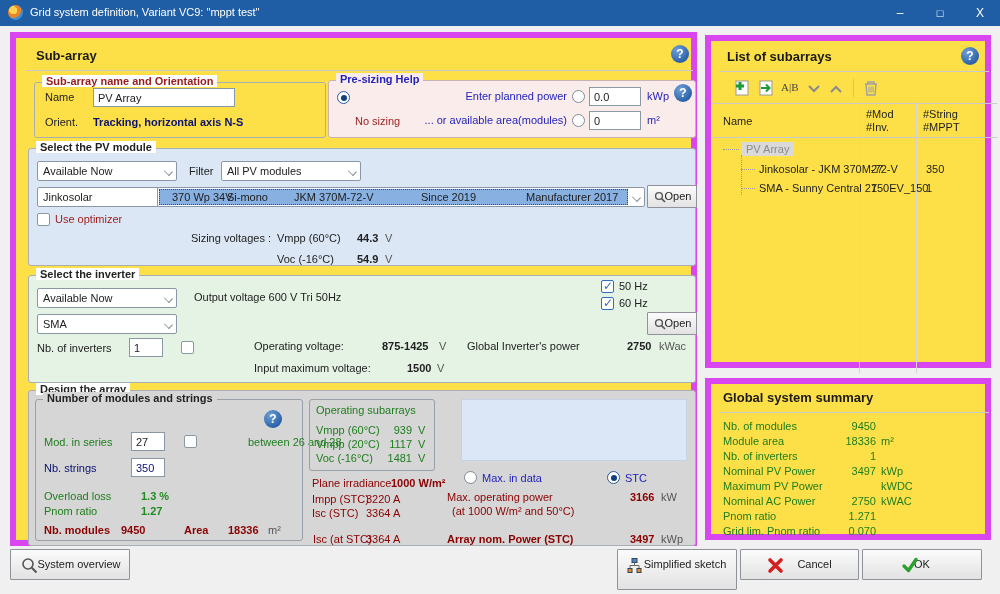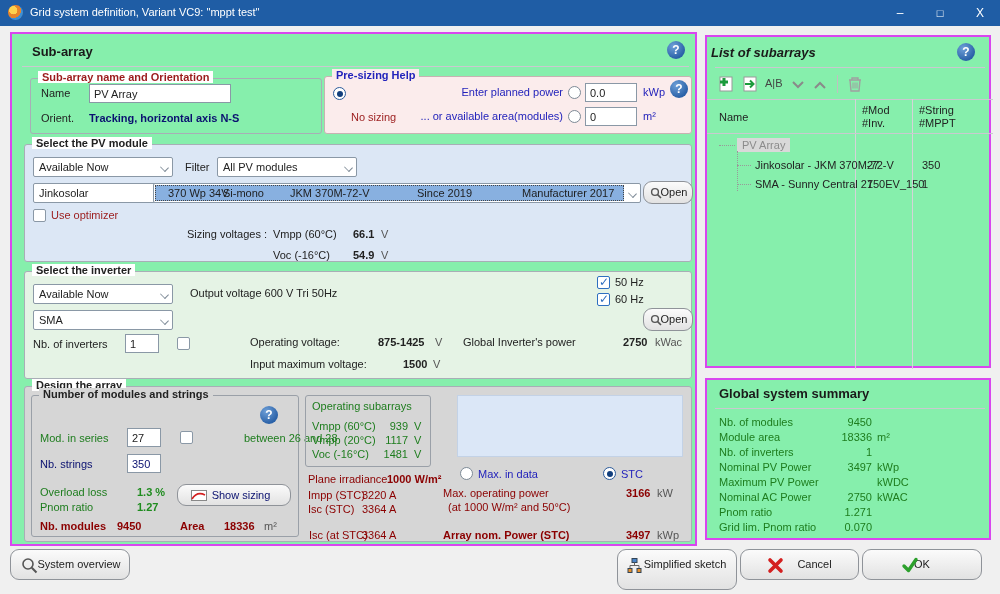--- a/index.html
+++ b/index.html
@@ -7,40 +7,40 @@
     background:#f0f0f0;}
   *{box-sizing:border-box;}
   .abs{position:absolute;}
   
   .titlebar{position:absolute;left:0;top:0;width:1000px;height:26px;background:#1f5da5;color:#fff;}
   .app-icon{position:absolute;left:8px;top:5px;width:15px;height:15px;border-radius:50%;
     background:radial-gradient(circle at 35% 35%, #ffd24d 0 30%, #e8842a 31% 55%, #3f8fd2 56% 80%, #2a6b35 81%);}
   .title-text{position:absolute;left:30px;top:6px;font-size:11px;color:#fff;}
   .win-btn{position:absolute;top:0;width:40px;height:26px;color:#fff;text-align:center;line-height:26px;font-size:12px;}
   
-  .panel{position:absolute;background:#86efac;border:2px solid #d946ef;}
+  .panel{position:absolute;background:#fde047;border:6px solid #d946ef;}
   .rule{position:absolute;height:1px;background:#c9c9cf;}
   .sect-title{font-weight:bold;font-size:13px;color:#1a1a1a;}
   .help{width:18px;height:18px;border-radius:50%;background:radial-gradient(circle at 35% 30%,#6fa0d8,#2b62a8 70%);
     color:#fff;font-weight:bold;text-align:center;line-height:18px;font-size:12px;}
   .grp{position:absolute;border:1px solid #a8aeb6;border-radius:3px;}
   .grp-legend{position:absolute;top:-8px;left:7px;padding:0 4px;font-weight:bold;font-size:11px;background:#fff;}
   
   .combo{position:absolute;height:20px;background:#fff;border:1px solid #8a98a6;border-radius:2px;
     padding:2px 18px 2px 5px;line-height:15px;white-space:nowrap;overflow:hidden;}
   .combo .arr{position:absolute;right:4px;top:6px;width:7px;height:7px;border-right:1.6px solid #7d8a96;
     border-bottom:1.6px solid #7d8a96;transform:rotate(45deg) scaleY(.8);}
   .tbox{position:absolute;height:19px;background:#fff;border:1px solid #8a98a6;padding:2px 4px;line-height:14px;}
   .chk{position:absolute;width:13px;height:13px;background:#fff;border:1px solid #8a98a6;border-radius:2px;}
   .chk.on{border-color:#2e6fc0;}
   .chk.on:after{content:"✓";position:absolute;left:1px;top:-2px;color:#2e6fc0;font-weight:bold;font-size:12px;}
   .radio{position:absolute;width:13px;height:13px;border:1px solid #7d8a96;border-radius:50%;background:#fff;}
   .radio.on{border-color:#2a5a9a;}
   .radio.on:after{content:"";position:absolute;left:2.5px;top:2.5px;width:6px;height:6px;border-radius:50%;background:#123f7d;}
-  .btn{position:absolute;background:linear-gradient(#fbfbfb,#e2e2e2);border:1px solid #8f9399;border-radius:9px;
+  .btn{position:absolute;background:linear-gradient(#fbfbfb,#e2e2e2);border:1px solid #8f9399;border-radius:1px;
     text-align:center;cursor:default;}
   .lbl{position:absolute;white-space:nowrap;}
   .b{font-weight:bold;}
   .maroon{color:#9b1b1b;} .dred{color:#8b0000;} .blue{color:#2323bb;} .navy{color:#0a1170;}
   .green{color:#1e7d1e;} .gval{color:#1f8c1f;}
   .sel-row{background:#88b0e0;outline:1px dotted #444;outline-offset:-1px;color:#1d1d1d;}
   .vline{position:absolute;width:1px;background:#d4d4d8;}
   .dot-h{position:absolute;border-top:1px dotted #999;height:0;}
   .dot-v{position:absolute;border-left:1px dotted #999;width:0;}
   svg{display:block;}
@@ -113,21 +113,21 @@
         <circle cx="5" cy="5" r="3.4" fill="none" stroke="#555" stroke-width="1.4"></circle>
           <line x1="7.6" y1="7.6" x2="11" y2="11" stroke="#555" stroke-width="1.6"></line>
         </svg>
       <span style="margin-left:12px;">Open</span></div>
 
     <div class="chk" style="left:8px;top:64px;"></div>
     <div class="lbl maroon" style="left:26px;top:64px;">Use optimizer</div>
 
     <div class="lbl" style="left:130px;top:83px;width:112px;text-align:right;">Sizing voltages :</div>
     <div class="lbl" style="left:248px;top:83px;">Vmpp (60°C)</div>
-    <div class="lbl b" style="left:328px;top:83px;">66.1</div>
+    <div class="lbl b" style="left:328px;top:83px;">44.3</div>
     <div class="lbl" style="left:356px;top:83px;color:#555;">V</div>
     <div class="lbl" style="left:248px;top:104px;">Voc (-16°C)</div>
     <div class="lbl b" style="left:328px;top:104px;">54.9</div>
     <div class="lbl" style="left:356px;top:104px;color:#555;">V</div>
   </div>
 
   <div class="grp" style="left:12px;top:237px;width:668px;height:108px;background:#e5f3e5;">
     <div class="grp-legend">Select the inverter</div>
 
     <div class="combo" style="left:8px;top:12px;width:140px;">
@@ -179,26 +179,20 @@
       <div class="lbl green" style="left:166px;top:36px;padding-left:46px;">between 26 and 28</div>
 
       <div class="lbl navy" style="left:8px;top:62px;">Nb. strings</div>
       <div class="tbox" style="left:95px;top:58px;width:34px;color:#0a1170;">350</div>
 
       <div class="lbl green" style="left:8px;top:90px;">Overload loss</div>
       <div class="lbl b gval" style="left:105px;top:90px;">1.3 %</div>
       <div class="lbl green" style="left:8px;top:105px;">Pnom ratio</div>
       <div class="lbl b gval" style="left:105px;top:105px;">1.27</div>
 
-      <div class="btn" style="left:145px;top:88px;width:114px;height:22px;line-height:20px;">
-        <svg class="abs" style="left:13px;top:5px;" width="16" height="11" viewBox="0 0 16 11">
-          <rect x="0.5" y="0.5" width="15" height="10" fill="#fff" stroke="#888"></rect>
-          <path d="M1,9 Q6,1 14,5" fill="none" stroke="#d42020" stroke-width="1.6"></path>
-          </svg>
-        <span style="margin-left:14px;color:#0a1170;">Show sizing</span></div>
 
       <div class="lbl b dred" style="left:8px;top:124px;">Nb. modules</div>
       <div class="lbl b dred" style="left:85px;top:124px;">9450</div>
       <div class="lbl b dred" style="left:148px;top:124px;">Area</div>
       <div class="lbl b dred" style="left:192px;top:124px;">18336</div>
       <div class="lbl" style="left:232px;top:124px;color:#555;">m²</div>
     </div>
 
     <div class="grp" style="left:280px;top:8px;width:126px;height:72px;border-color:#9aa0a8;">
       <div class="lbl green" style="left:6px;top:4px;">Operating subarrays</div>
@@ -234,25 +228,25 @@
     <div class="lbl" style="left:632px;top:100px;color:#555;">kW</div>
     <div class="lbl dred" style="left:423px;top:114px;">(at 1000 W/m²  and 50°C)</div>
 
     <div class="lbl b dred" style="left:418px;top:142px;">Array nom. Power (STC)</div>
     <div class="lbl b dred" style="left:601px;top:142px;">3497</div>
     <div class="lbl" style="left:632px;top:142px;color:#555;">kWp</div>
   </div>
 </div>
 
 <div class="panel" style="left:705px;top:35px;width:286px;height:333px;">
-  <div class="abs sect-title" style="left:4px;top:8px;font-style:italic;">List of subarrays</div>
+  <div class="abs sect-title" style="left:16px;top:8px;">List of subarrays</div>
   <div class="abs help" style="left:250px;top:6px;">?</div>
   <div class="rule" style="left:8px;top:30px;width:270px;"></div>
 
-  <div class="abs" style="left:8px;top:36px;width:270px;height:24px;">
+  <div class="abs" style="left:20px;top:36px;width:270px;height:24px;font-family:Liberation Serif, serif;">
     <svg class="abs" style="left:2px;top:2px;" width="18" height="18" viewBox="0 0 18 18">
       <rect x="3" y="2" width="12" height="14" fill="#fff" stroke="#999"></rect>
       <path d="M6,6 h8 M10,2 v8" stroke="#1c9b3c" stroke-width="3" transform="translate(-3,1)"></path>
       </svg>
     <svg class="abs" style="left:26px;top:2px;" width="18" height="18" viewBox="0 0 18 18">
       <rect x="3" y="2" width="12" height="14" fill="#fff" stroke="#999"></rect>
       <path d="M4,9 h8 M9,5.5 l3.5,3.5 l-3.5,3.5" fill="none" stroke="#1c9b3c" stroke-width="2"></path>
       </svg>
     <div class="abs" style="left:50px;top:4px;font-size:11px;color:#444;letter-spacing:0;">A|B</div>
     <svg class="abs" style="left:76px;top:6px;" width="14" height="12" viewBox="0 0 14 12">

